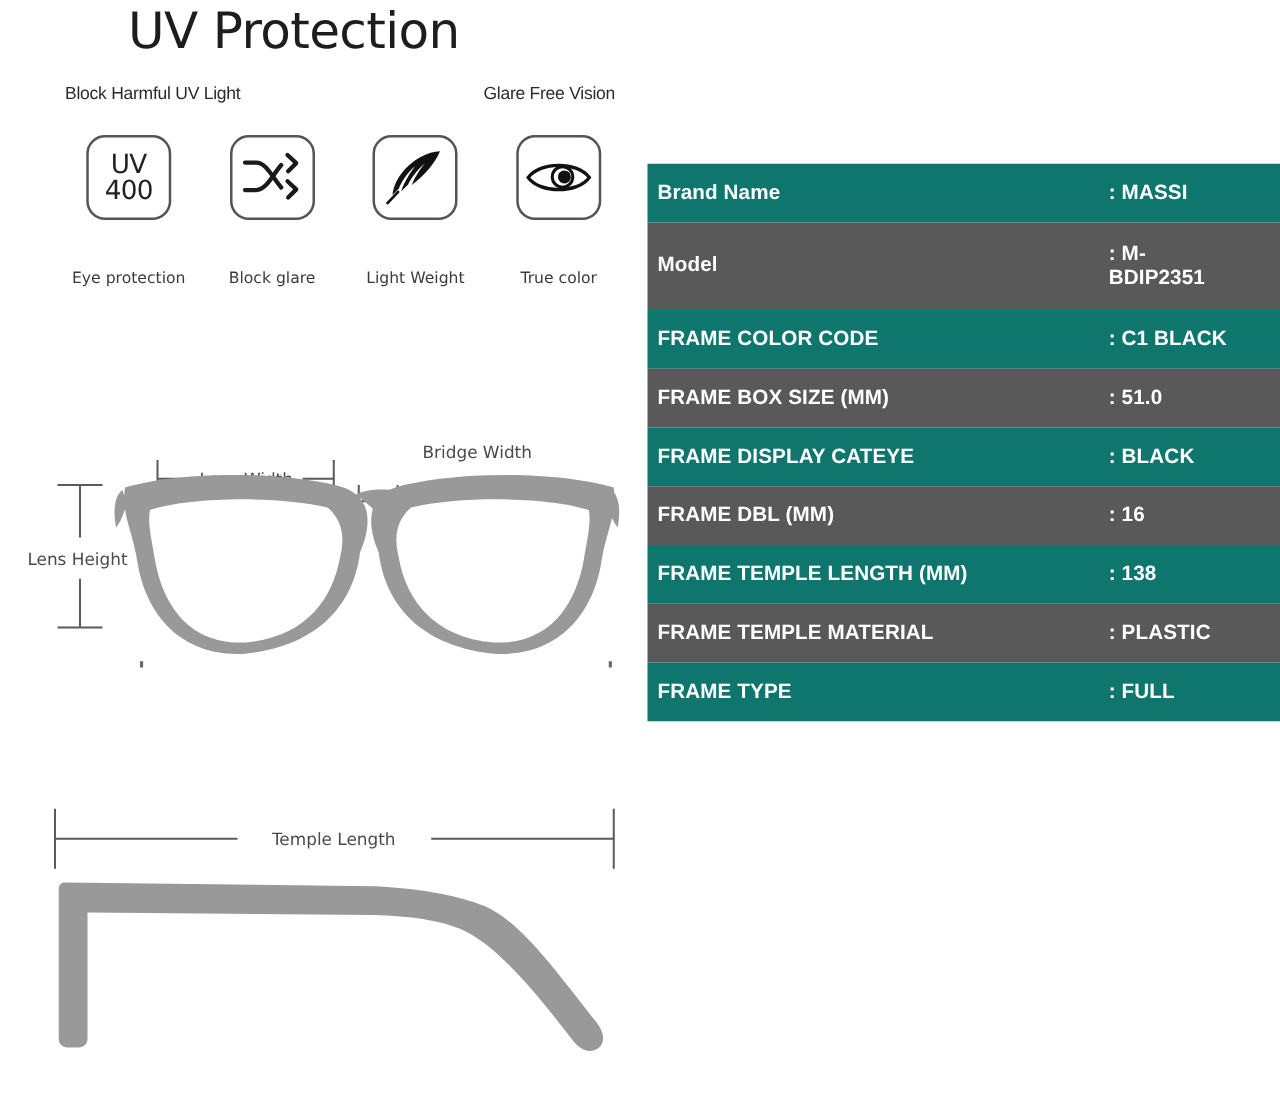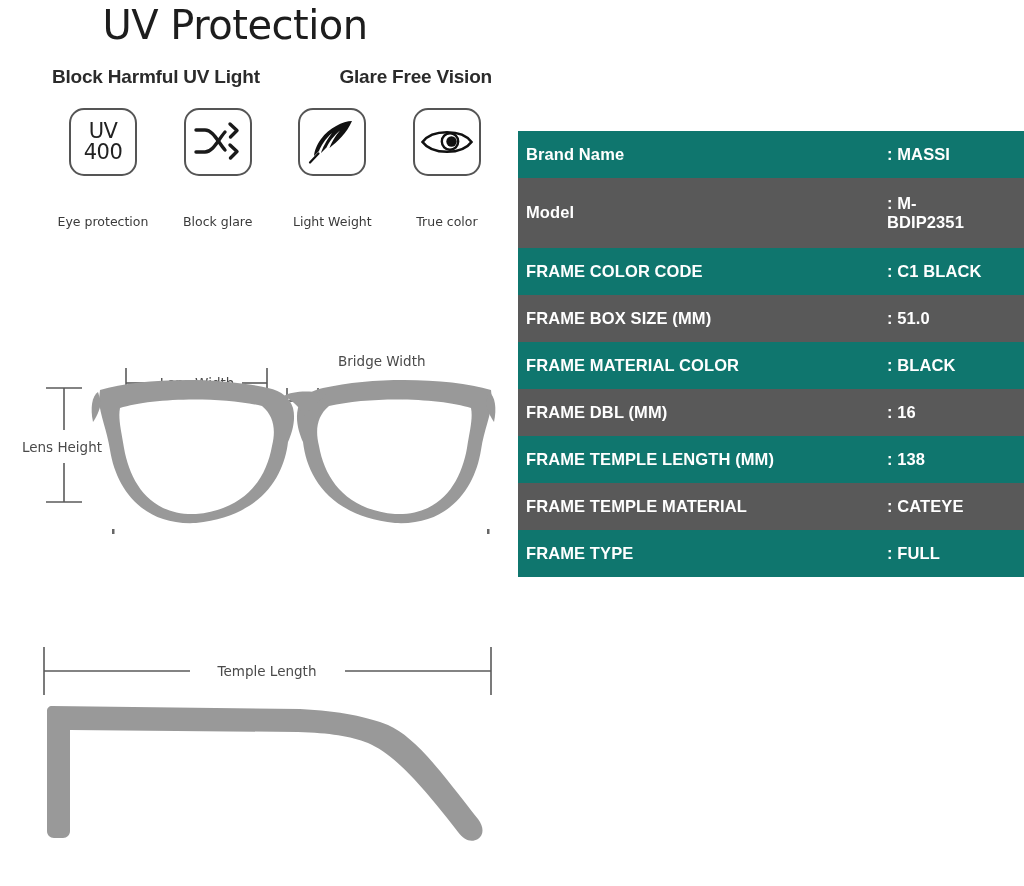--- a/index.html
+++ b/index.html
@@ -34,22 +34,22 @@
     letter-spacing: -0.5px;
     font-family: "DejaVu Sans", sans-serif;
   }
 
   #uv-subtitles {
     position: absolute;
     left: 52px; top: 66px;
     width: 440px;
     display: flex;
     justify-content: space-between;
-    font-size: 19px;
-    font-weight: bold;
+    font-size: 14px;
+    font-weight: normal;
     color: #2b2b2b;
     letter-spacing: -0.2px;
   }
   #uv-subtitles span { white-space: nowrap; }
 
   #feature-row {
     position: absolute;
     left: 55px; top: 108px;
     width: 440px;
     display: flex;
@@ -323,37 +323,37 @@
     <div class="spec-key">FRAME COLOR CODE</div>
     <div class="spec-val">: C1 BLACK</div>
   </div>
 
   <div class="spec-row light">
     <div class="spec-key">FRAME BOX SIZE (MM)</div>
     <div class="spec-val">: 51.0</div>
   </div>
 
   <div class="spec-row dark">
-    <div class="spec-key">FRAME MATERIAL COLOR</div>
+    <div class="spec-key">FRAME DISPLAY CATEYE</div>
     <div class="spec-val">: BLACK</div>
   </div>
 
   <div class="spec-row light">
     <div class="spec-key">FRAME DBL (MM)</div>
     <div class="spec-val">: 16</div>
   </div>
 
   <div class="spec-row dark">
     <div class="spec-key">FRAME TEMPLE LENGTH (MM)</div>
     <div class="spec-val">: 138</div>
   </div>
 
   <div class="spec-row light">
     <div class="spec-key">FRAME TEMPLE MATERIAL</div>
-    <div class="spec-val">: CATEYE</div>
+    <div class="spec-val">: PLASTIC</div>
   </div>
 
   <div class="spec-row dark">
     <div class="spec-key">FRAME TYPE</div>
     <div class="spec-val">: FULL</div>
   </div>
 
 </div>
 
 </body></html>

